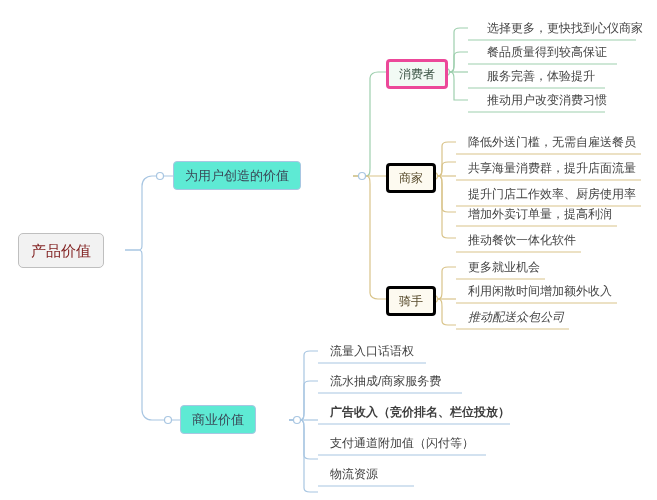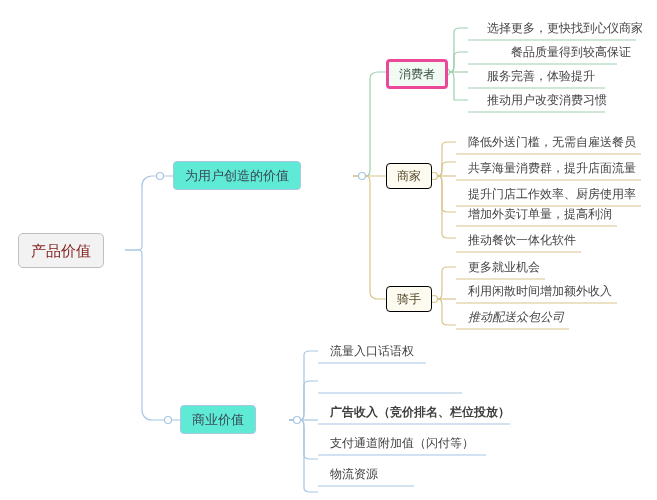--- a/index.html
+++ b/index.html
@@ -53,21 +53,21 @@
   .node.lvl2-green {
     background: #f2faf4;
     border: 3px solid #ec4899;
     border-radius: 4px;
     color: #3a5243;
     font-size: 12px;
     padding: 6px 10px;
   }
   .node.lvl2-gold {
     background: #fdfaf0;
-    border: 1px solid #000000;
+    border: 3px solid #000000;
     border-radius: 4px;
     color: #56492a;
     font-size: 12px;
     padding: 6px 10px;
   }
   .node.leaf {
     background: transparent;
     border: none;
     color: #444444;
     font-size: 12px;
@@ -162,21 +162,21 @@
     <span>商家</span>
   </div>
 
   <div class="node lvl2-gold" style="left:386px; top:286px;">
     <span>骑手</span>
   </div>
 
   <div class="node leaf" style="left:485px; top:20px;">
     <span>选择更多，更快找到心仪商家</span>
   </div>
-  <div class="node leaf" style="left:509px; top:44px;">
+  <div class="node leaf" style="left:485px; top:44px;">
     <span>餐品质量得到较高保证</span>
   </div>
   <div class="node leaf" style="left:485px; top:68px;">
     <span>服务完善，体验提升</span>
   </div>
   <div class="node leaf" style="left:485px; top:92px;">
     <span>推动用户改变消费习惯</span>
   </div>
 
   <div class="node leaf" style="left:466px; top:134px;">
@@ -201,20 +201,23 @@
   <div class="node leaf" style="left:466px; top:283px;">
     <span>利用闲散时间增加额外收入</span>
   </div>
   <div class="node leaf" style="left:466px; top:309px;font-style:italic;">
     <span>推动配送众包公司</span>
   </div>
 
   <div class="node leaf plain" style="left:328px; top:343px;">
     <span>流量入口话语权</span>
   </div>
+  <div class="node leaf plain" style="left:328px; top:373px;">
+    <span>流水抽成/商家服务费</span>
+  </div>
   <div class="node leaf plain" style="left:328px; top:404px;font-weight:bold;">
     <span>广告收入（竞价排名、栏位投放）</span>
   </div>
   <div class="node leaf plain" style="left:328px; top:435px;">
     <span>支付通道附加值（闪付等）</span>
   </div>
   <div class="node leaf plain" style="left:328px; top:466px;">
     <span>物流资源</span>
   </div>
 

